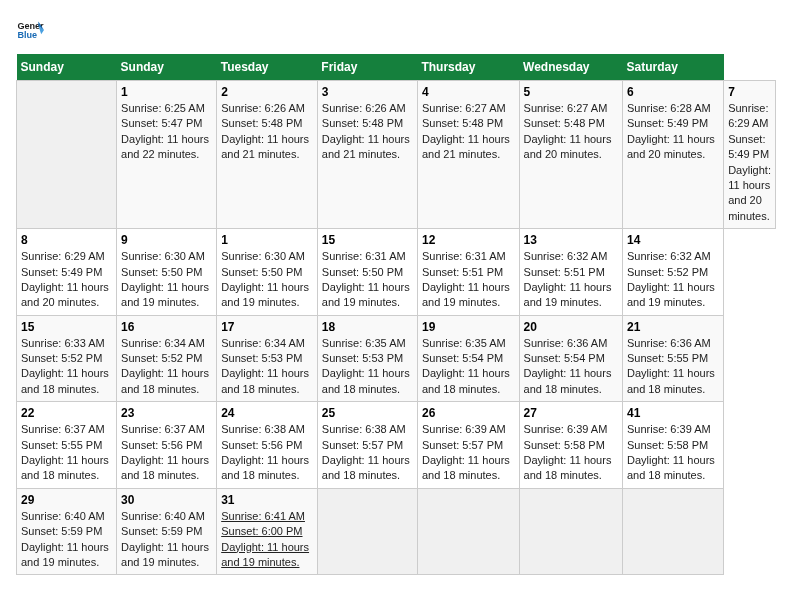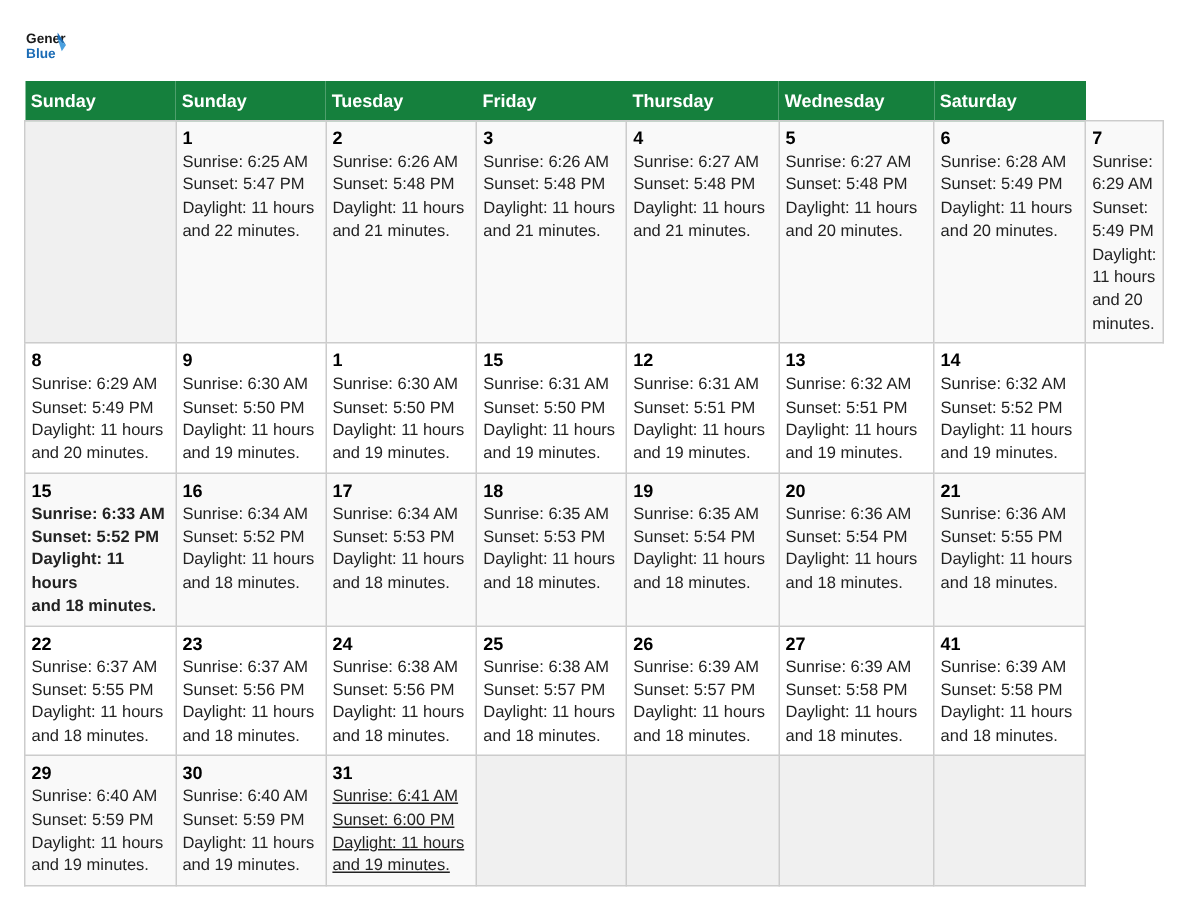--- a/index.html
+++ b/index.html
@@ -212,21 +212,21 @@
           <span class="day-num">14</span>
           <div class="cell-content" style="white-space: pre-line;">Sunrise: 6:32 AM
 Sunset: 5:52 PM
 Daylight: 11 hours
 and 19 minutes.</div>
         </td>
       </tr>
       <tr>
         <td>
           <span class="day-num">15</span>
-          <div class="cell-content" style="white-space: pre-line; font-weight: bold;">Sunrise: 6:33 AM
+          <div class="cell-content" style="white-space: pre-line;">Sunrise: 6:33 AM
 Sunset: 5:52 PM
 Daylight: 11 hours
 and 18 minutes.</div>
         </td>
         <td>
           <span class="day-num">16</span>
           <div class="cell-content" style="white-space: pre-line;">Sunrise: 6:34 AM
 Sunset: 5:52 PM
 Daylight: 11 hours
 and 18 minutes.</div>

